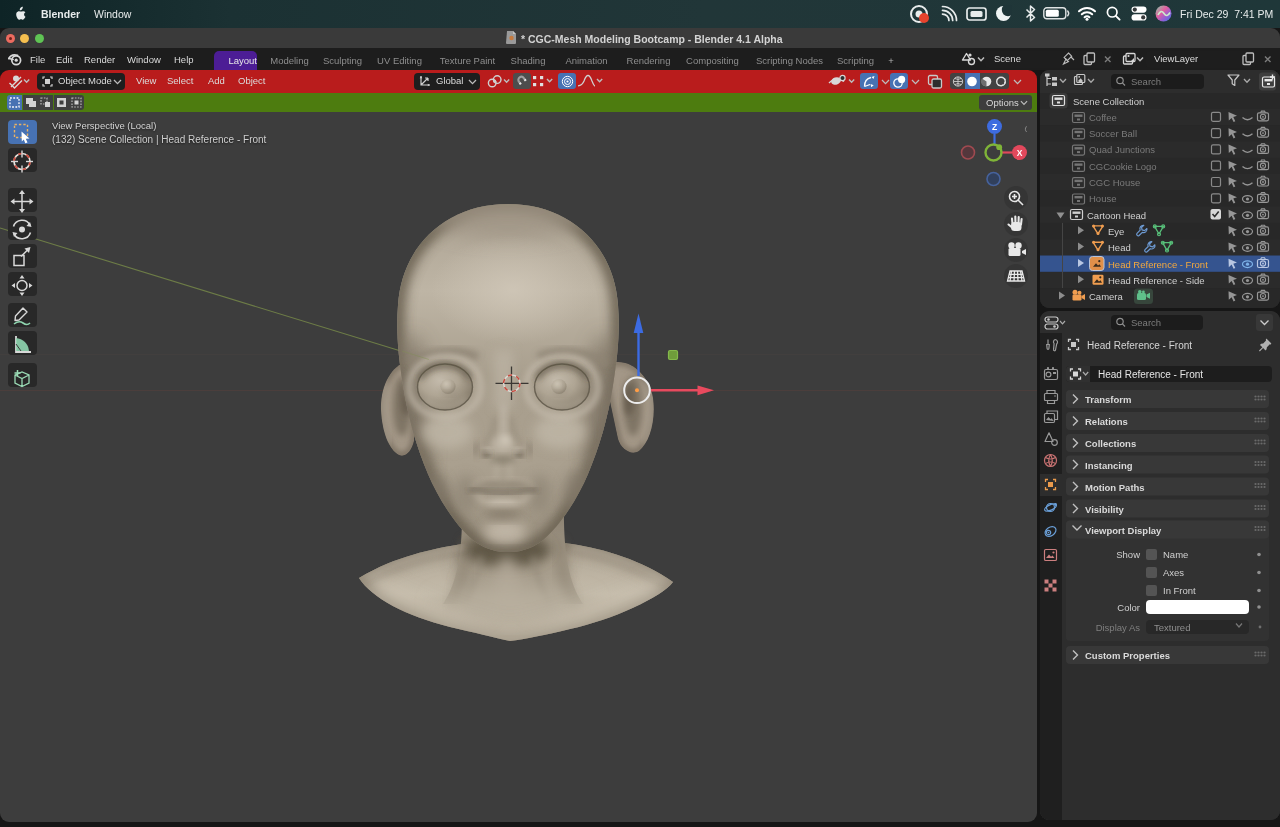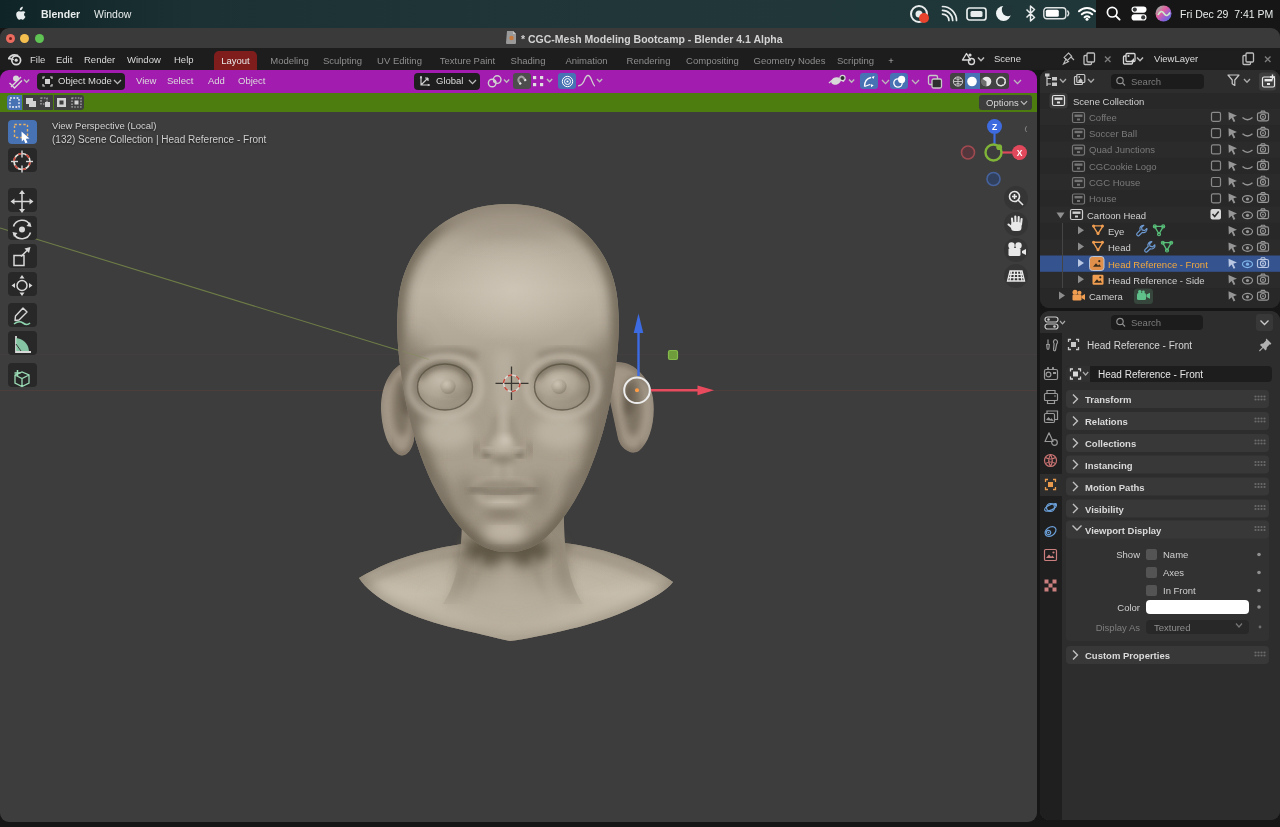--- a/index.html
+++ b/index.html
@@ -2,41 +2,41 @@
 <html><head>
 <meta charset="utf-8">
 <style>
 * { margin:0; padding:0; box-sizing:border-box; }
 html,body { width:1280px; height:827px; overflow:hidden; background:#161616; }
 body { font-family:"Liberation Sans", sans-serif; -webkit-font-smoothing:antialiased; }
 .abs { position:absolute; }
 #page { position:relative; width:1280px; height:827px; }
 
 
-#menubar { position:absolute; left:0; top:0; width:1096px; height:28px;
+#menubar { position:absolute; left:0; top:0; width:1280px; height:28px;
   background:linear-gradient(90deg,#0e2426 0%,#1b3133 18%,#213638 55%,#1f3739 100%);
   color:#e8ecec; font-size:13px; }
 #menubar .mtxt { position:absolute; top:8px; white-space:nowrap; font-size:10.5px; }
 
 
 #titlebar { position:absolute; left:0; top:28px; width:1280px; height:20px;
   background:#3a3a3a; border-radius:9px 9px 0 0; }
 .tl { position:absolute; top:34px; width:9px; height:9px; border-radius:50%; }
 #titletext { position:absolute; top:33px; left:521px; color:#d3d3d3;
   font-size:10.5px; font-weight:bold; white-space:nowrap; }
 
 
 #topbar { position:absolute; left:0; top:48px; width:1280px; height:22px; background:#1d1d1d; }
 .menu { position:absolute; top:5.5px; color:#dadada; font-size:9.5px; }
 .tab { position:absolute; top:3px; height:19px; line-height:19px; color:#8e8e8e;
   font-size:9.5px; text-align:center; white-space:nowrap; }
-.tab.active { background:#7f1d1d; border-radius:5px 5px 0 0; color:#e8e8e8; }
-
-
-#vpheader { position:absolute; left:0; top:70px; width:1037px; height:23px; background:#a21caf; border-radius:9px 9px 0 0; }
+.tab.active { background:#4c1d95; border-radius:5px 5px 0 0; color:#e8e8e8;text-align:right; }
+
+
+#vpheader { position:absolute; left:0; top:70px; width:1037px; height:23px; background:#b91c1c; border-radius:9px 9px 0 0; }
 #toolsettings { position:absolute; left:0; top:93px; width:1037px; height:19px; background:#4d7c0f; }
 #viewport { position:absolute; left:0; top:112px; width:1037px; height:710px; background:#3d3d3d; border-radius:0 0 9px 9px; }
 #outliner { position:absolute; left:1040px; top:70px; width:240px; height:238px; background:#282828; border-radius:9px; }
 #properties { position:absolute; left:1040px; top:311px; width:240px; height:509px; background:#2d2d2d; border-radius:9px; overflow:hidden; }
 
 .hdrtxt { position:absolute; color:#dcdcdc; font-size:9.5px; white-space:nowrap; }
 .pill { position:absolute; background:#1e1e1e; border-radius:4px; }
 .tbtn { width:29px; height:24px; background:#282828; border-radius:4px; }
 </style>
 </head>
@@ -125,21 +125,21 @@
     <span class="menu" style="left:174px;">Help</span>
     <span class="tab active" style="left:214px;width:43px;">Layout</span>
     <span class="tab" style="left:261px;width:57px;">Modeling</span>
     <span class="tab" style="left:314px;width:57px;">Sculpting</span>
     <span class="tab" style="left:369px;width:61px;">UV Editing</span>
     <span class="tab" style="left:432px;width:71px;">Texture Paint</span>
     <span class="tab" style="left:504px;width:48px;">Shading</span>
     <span class="tab" style="left:557px;width:59px;">Animation</span>
     <span class="tab" style="left:619px;width:59px;">Rendering</span>
     <span class="tab" style="left:678px;width:69px;">Compositing</span>
-    <span class="tab" style="left:746px;width:87px;">Geometry Nodes</span>
+    <span class="tab" style="left:746px;width:87px;">Scripting Nodes</span>
     <span class="tab" style="left:830px;width:51px;">Scripting</span>
     <span class="tab" style="left:884px;width:14px;color:#b5b5b5;">+</span>
     <svg class="abs" style="left:961px;top:4px" width="24" height="14" viewBox="0 0 24 14">
       <path d="M5.5 1.5 L9.5 8 L1.5 8 Z" fill="none" stroke="#d8d8d8" stroke-width="1.4" stroke-linejoin="round"></path>
       <circle cx="10.5" cy="9.5" r="3" fill="none" stroke="#d8d8d8" stroke-width="1.4"></circle>
       <circle cx="9" cy="3" r="1.6" fill="#d8d8d8"></circle>
       <path d="M17 5.5 l3 3.2 3-3.2" fill="none" stroke="#bdbdbd" stroke-width="1.5"></path>
     </svg>
     <div class="pill" style="left:985px;top:2.5px;width:128px;height:17px;"></div>
     <span class="hdrtxt" style="left:994px;top:5px;">Scene</span>

